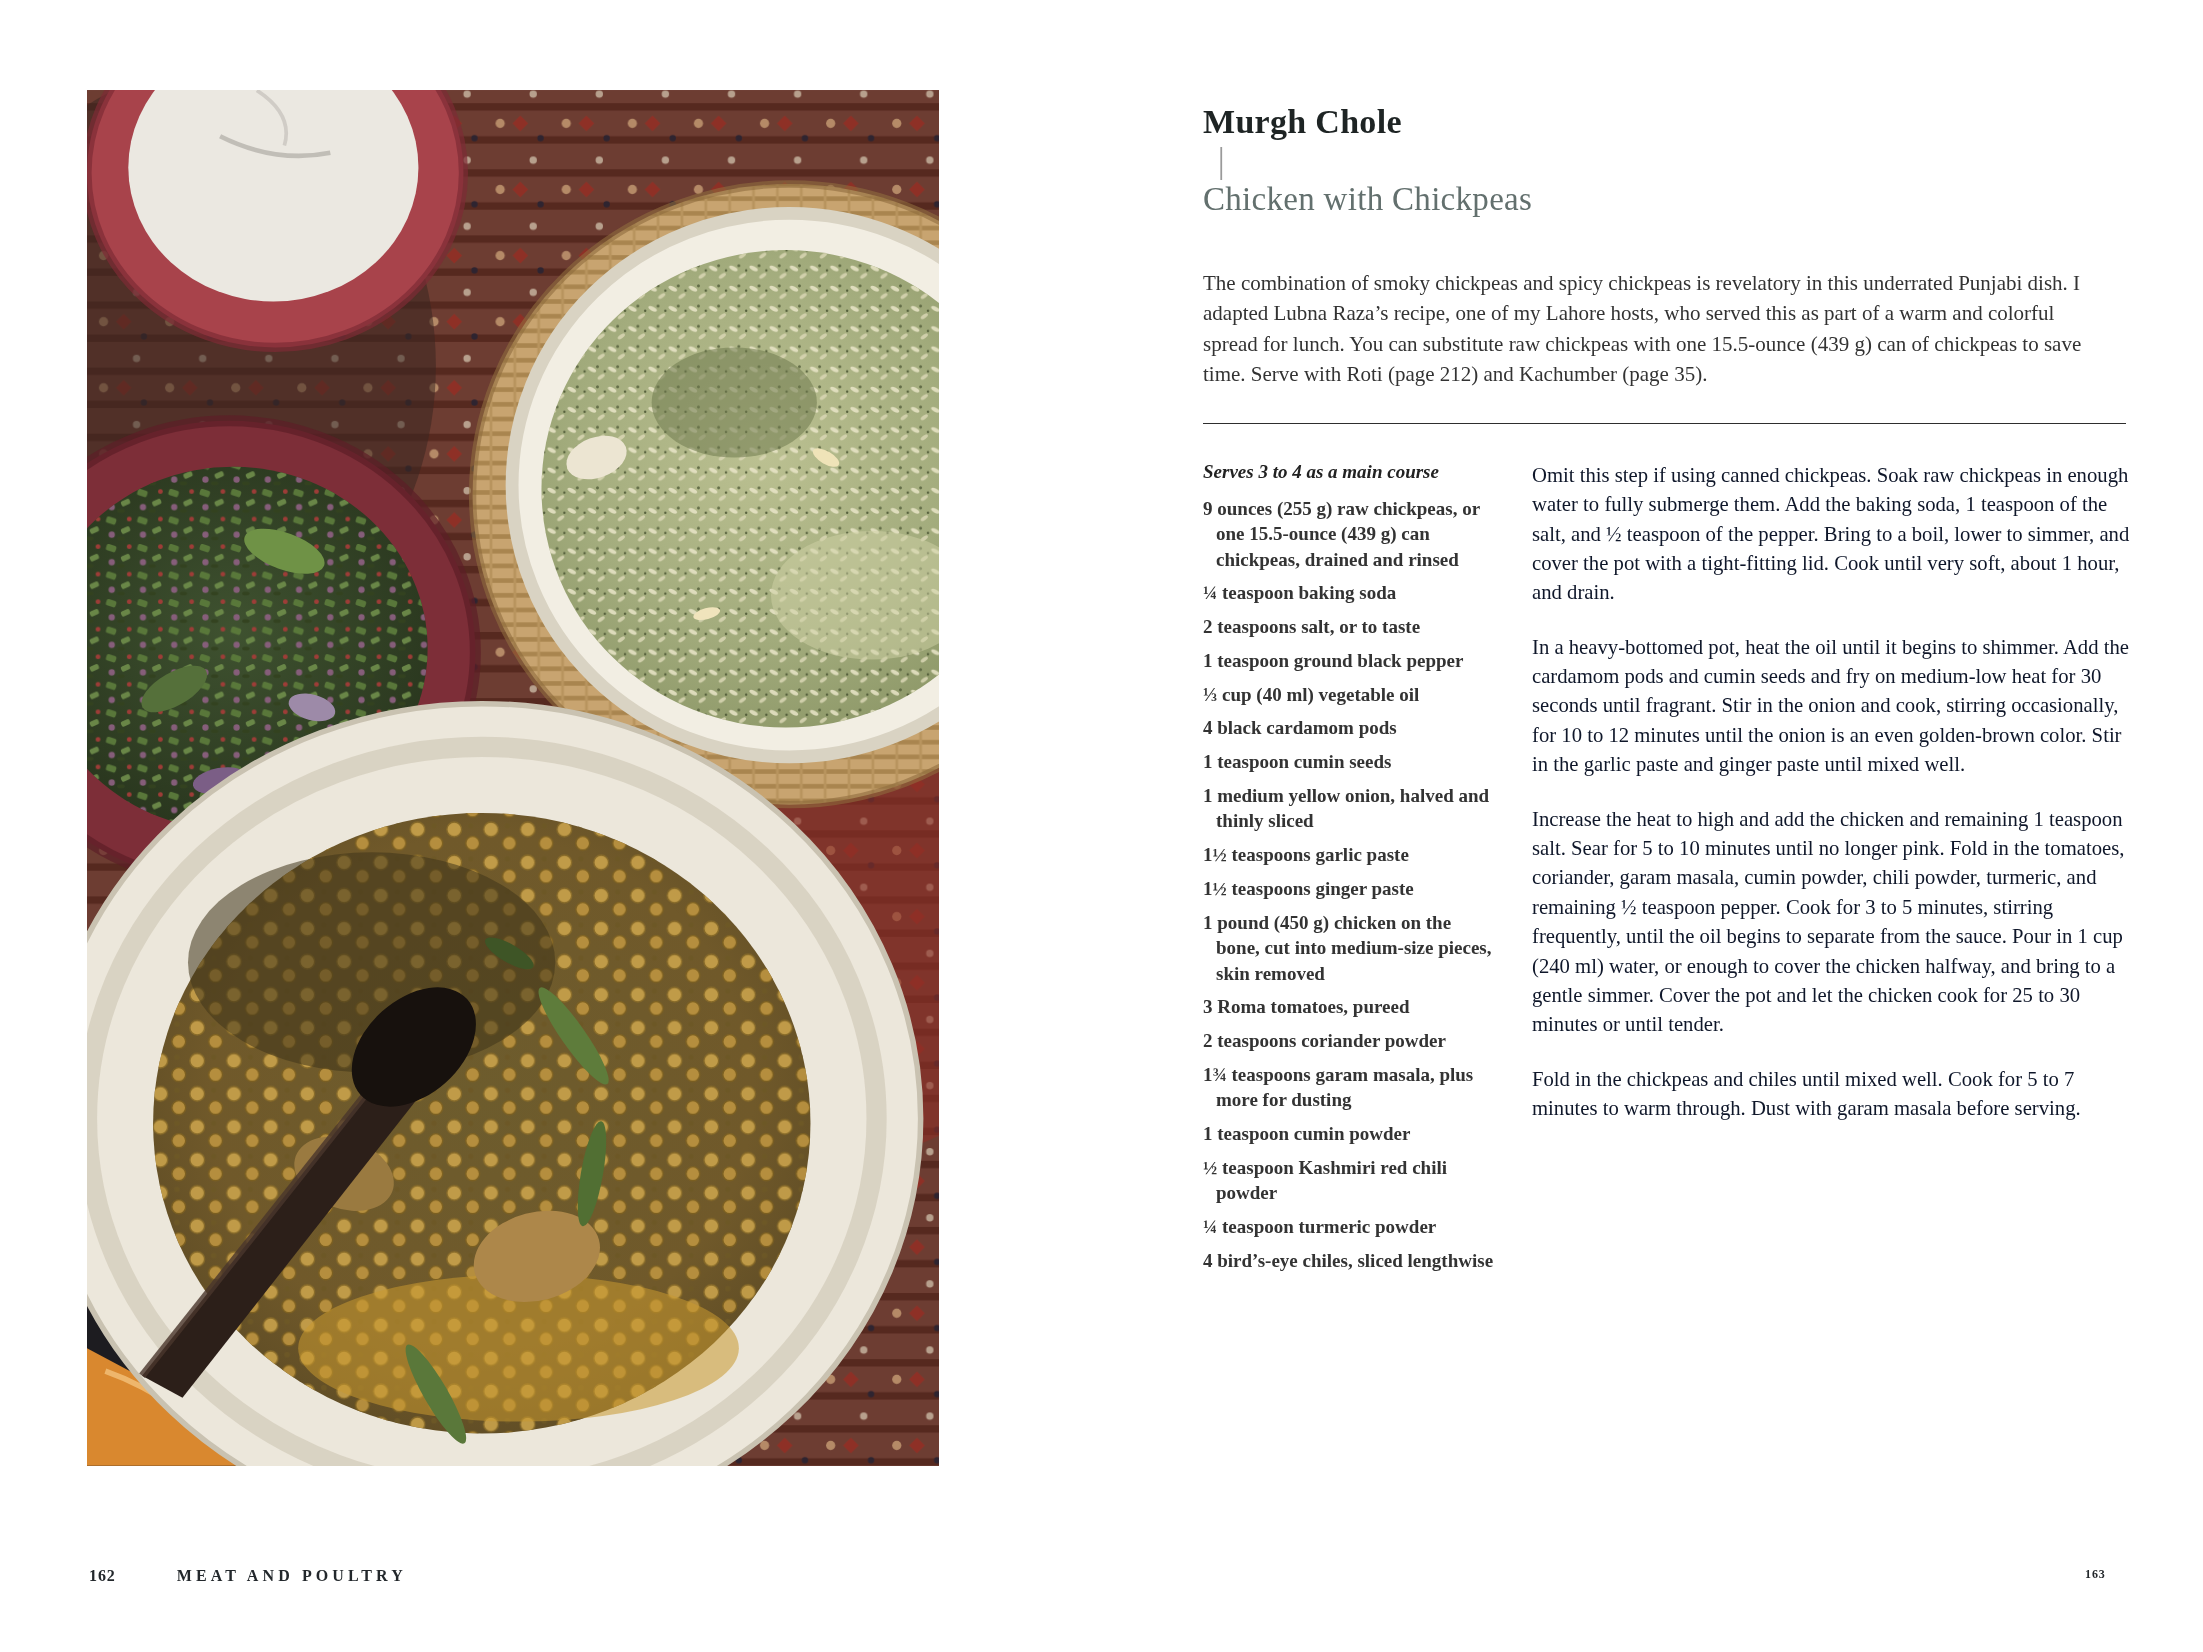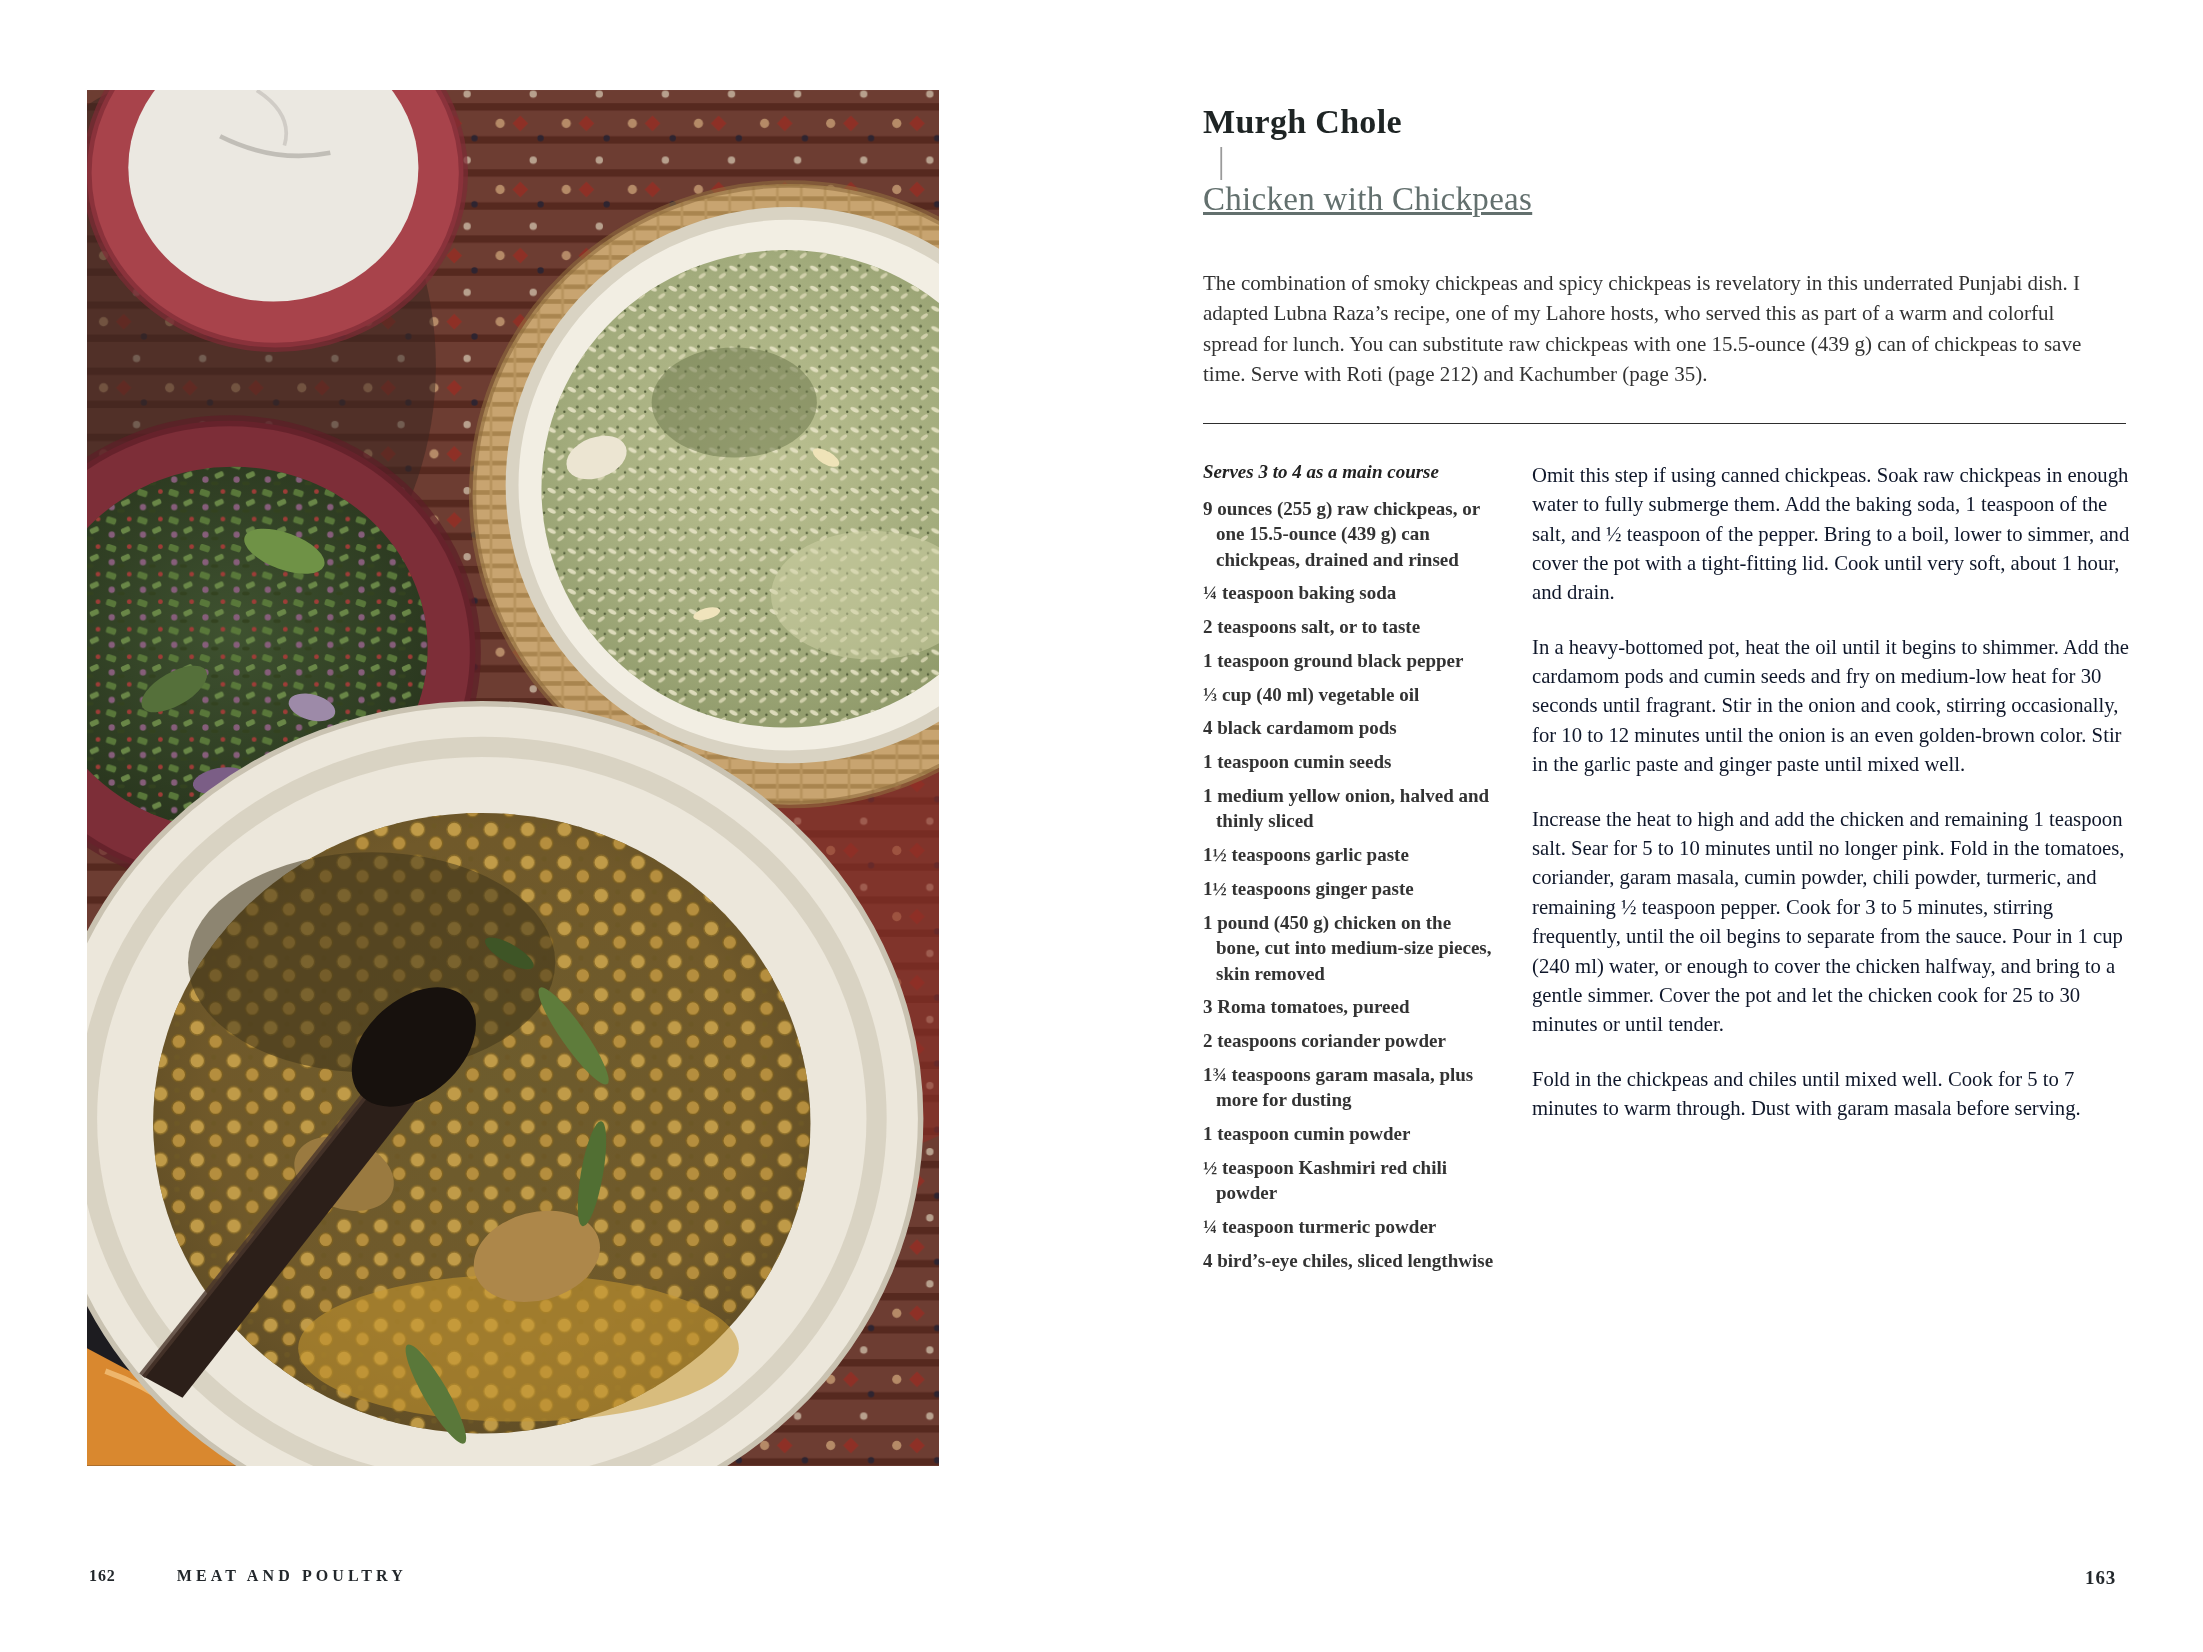--- a/index.html
+++ b/index.html
@@ -12,21 +12,21 @@
     position:absolute;left:87px;top:90px;width:852px;height:1376px;
     overflow:hidden;background:#74443a;
   }
   .photo svg{display:block;width:100%;height:100%;}
 
   .recto{position:absolute;left:1203px;top:103px;width:927px;}
 
   .title-row{display:flex;align-items:baseline;margin:0 0 0 0;flex-direction:column;}
   .title-main{font-size:34px;font-weight:700;color:#1e2424;letter-spacing:0.3px;}
   .title-sep{font-size:35px;font-weight:300;color:#9a9a9a;padding:0 14.7px;}
-  .title-sub{font-size:33px;font-weight:400;color:#63706e;letter-spacing:0.3px;text-decoration:underline;}
+  .title-sub{font-size:33px;font-weight:400;color:#63706e;letter-spacing:0.3px;}
 
   .intro{
     margin:50px 0 0 0;width:882px;font-size:21px;line-height:1.45;color:#333;
   }
 
   .rule{
     margin:33px 0 0 0;border:none;border-top:1.8px solid #2e2e2e;width:923px;height:0;
   }
 
   .cols{display:flex;margin-top:37px;}
@@ -41,21 +41,21 @@
   }
   .method p{font-size:20.7px;line-height:1.42;color:#0f172a;margin:0 0 25px 0;}
 
   .footer-left{
     position:absolute;left:89px;top:1567px;font-size:16px;color:#23282c;
     display:flex;align-items:center;gap:8px;
   }
   .footer-left .pagenum{font-weight:700;letter-spacing:0.9px;}
   .footer-left .section{font-weight:700;letter-spacing:4.1px;margin-left:53px;}
   .footer-right{
-    position:absolute;left:2085px;top:1567px;font-size:19px;font-weight:700;
+    position:absolute;left:2085px;top:1567px;font-size:12px;font-weight:700;
     letter-spacing:0.9px;color:#23282c;
   }
 </style>
 </head>
 <body>
 
 <div class="photo">
   <svg viewBox="0 0 928 1498" xmlns="http://www.w3.org/2000/svg">
     <defs>
       <radialGradient id="riceGrad" cx="45%" cy="42%" r="70%">

